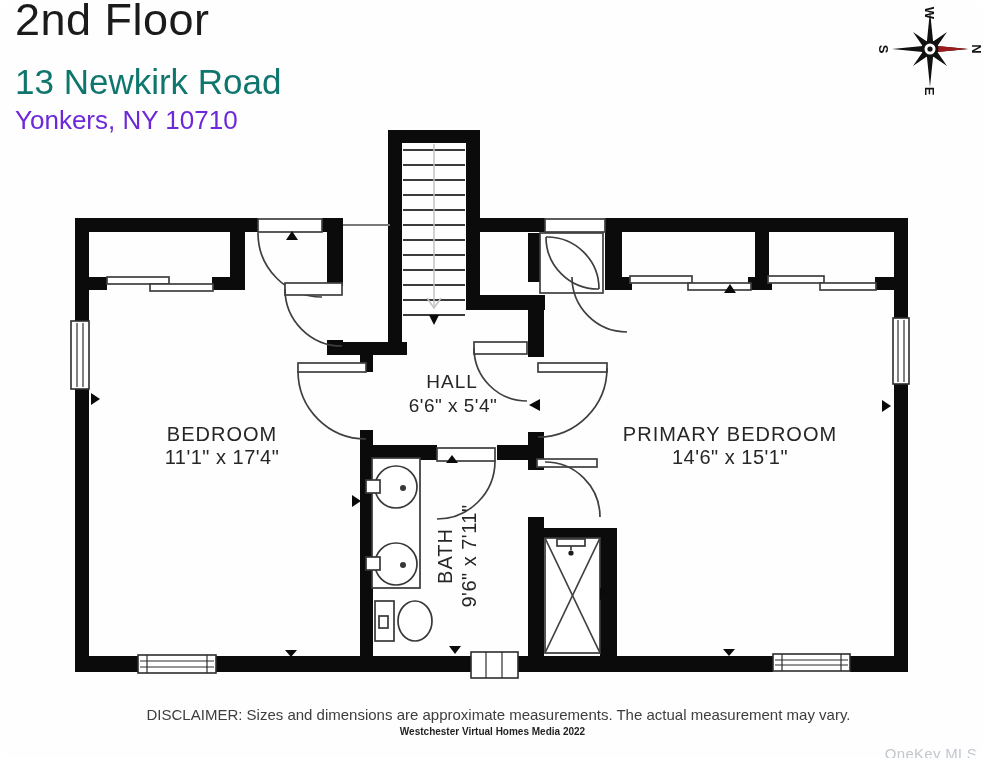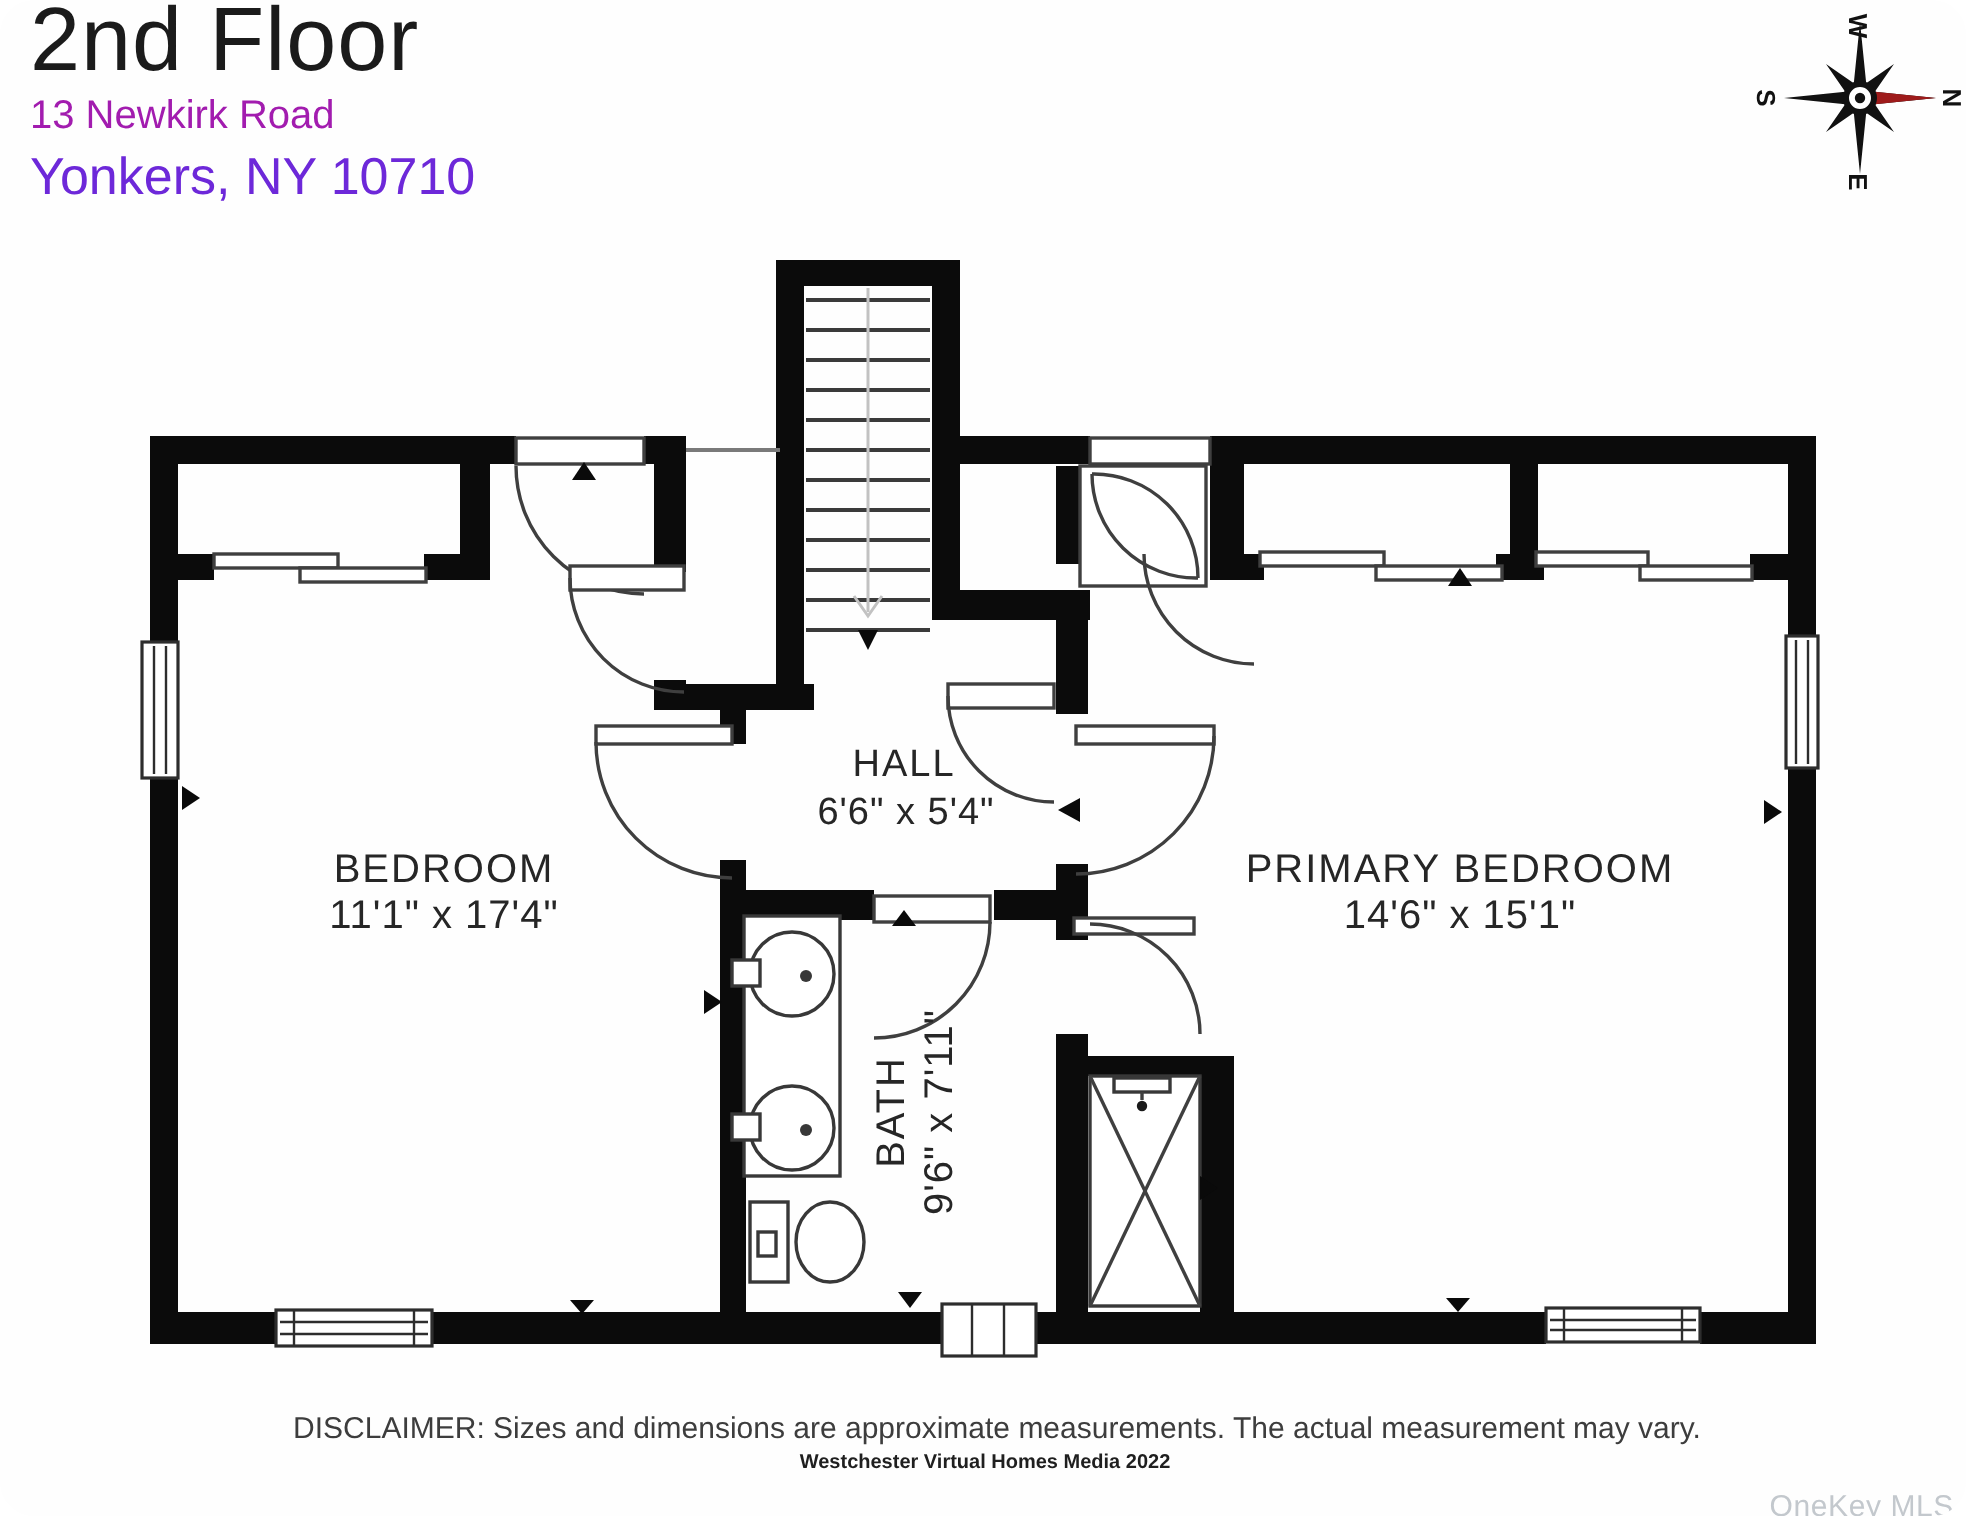--- a/index.html
+++ b/index.html
@@ -3,21 +3,21 @@
 <meta charset="utf-8">
 <style>
   :root{
     --wall:#0b0b0b; --line:#3f3f3f; --text:#262626; --red:#9e1b1b; --wm:#c3c8cd;
   }
   html,body{margin:0;padding:0;background:#fff;}
   .stage{position:relative;width:983px;height:758px;background:#fefefe;overflow:hidden;
          font-family:"Liberation Sans", sans-serif;border-radius:17px;}
   .hdr{position:absolute;left:15px;top:-6px;color:#1d1d1d;}
   .hdr h1{margin:0;font-size:45px;font-weight:500;letter-spacing:.5px;color:#1b1b1b;}
-  .hdr .a1{margin-top:1px;font-size:20px;font-weight:400;color:#a21caf;}
+  .hdr .a1{margin-top:16px;font-size:35px;font-weight:400;color:#0f766e;}
   .hdr .a2{margin-top:3px;font-size:26px;font-weight:400;color:#6d28d9;}
   svg.plan{position:absolute;left:0;top:0;width:985px;height:758px;}
   .wall{fill:var(--wall);stroke:none;}
   .thin{stroke:#7a7a7a;stroke-width:2;}
   .ln{stroke:var(--line);stroke-width:1.7;fill:none;}
   .leaf{fill:#fff;stroke:var(--line);stroke-width:1.7;}
   .win{fill:#fff;stroke:#2d2d2d;stroke-width:1.6;}
   .winln{stroke:#2d2d2d;stroke-width:1.2;}
   .step{stroke:#3a3a3a;stroke-width:2;}
   .faint{stroke:#c2c2c2;stroke-width:1.5;fill:none;}

